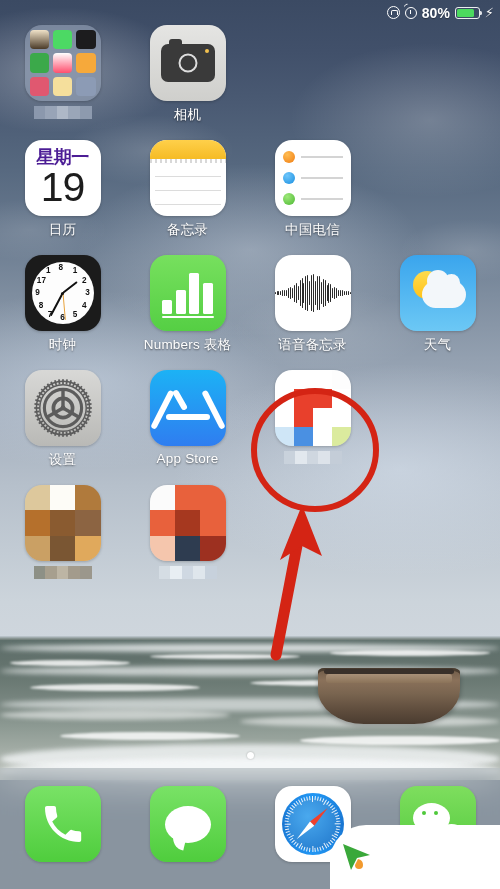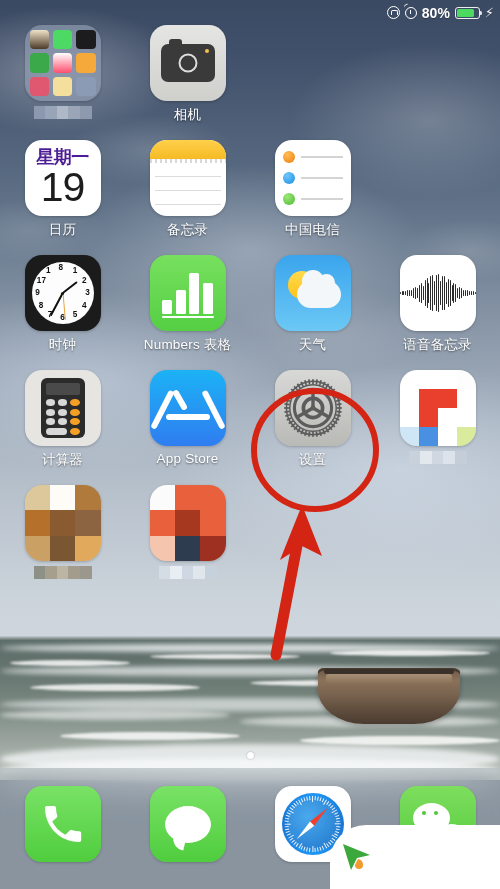--- a/index.html
+++ b/index.html
@@ -389,28 +389,20 @@
 
     <div class="cell">
       <div class="ic ic-num">
         <i style="height:14px"></i>
           <i style="height:24px"></i>
           <i style="height:41px"></i>
           <i style="height:31px"></i>
         <div class="numbase"></div>
       </div>
       <div class="lbl">Numbers 表格</div>
-    </div>
-
-    <div class="cell">
-      <div class="ic ic-wx">
-        <div class="sun"></div>
-          <div class="cloudA"></div>
-      </div>
-      <div class="lbl">天气</div>
     </div>
 
     <div class="cell">
       <div class="ic ic-voice" id="wave">
           <i style="height: 2.6px;"></i>
           <i style="height: 3.4px;"></i>
           <i style="height: 4px;"></i>
           <i style="height: 3.6px;"></i>
           <i style="height: 5.7px;"></i>
           <i style="height: 6.9px;"></i>
@@ -444,56 +436,31 @@
           <i style="height: 6.3px;"></i>
           <i style="height: 6.6px;"></i>
           <i style="height: 5.8px;"></i>
           <i style="height: 3.8px;"></i>
           <i style="height: 3.9px;"></i>
           <i style="height: 3.5px;"></i>
           <i style="height: 2.7px;"></i>
         </div>
       <div class="lbl">语音备忘录</div>
     </div>
+
+    <div class="cell">
+      <div class="ic ic-wx">
+        <div class="sun"></div>
+          <div class="cloudA"></div>
+      </div>
+      <div class="lbl">天气</div>
+    </div>
   </div>
 
   <div class="row">
-    <div class="cell">
-      <div class="ic ic-calc">
-        <div class="calc-body">
-          <div class="calc-scr"></div>
-          <div class="calc-keys">
-            <i></i>
-              <i></i>
-              <i class="o"></i>
-            <i></i>
-              <i></i>
-              <i class="o"></i>
-            <i></i>
-              <i></i>
-              <i class="o"></i>
-            <i class="w"></i>
-              <i class="o"></i>
-          </div>
-        </div>
-      </div>
-      <div class="lbl">计算器</div>
-    </div>
-
-    <div class="cell">
-      <div class="ic ic-as">
-        <div class="as-a">
-          <i style="left:4px;top:4px;width:6px;height:42px;transform:rotate(27deg);transform-origin:50% 0"></i>
-          <i style="right:4px;top:4px;width:6px;height:42px;transform:rotate(-27deg);transform-origin:50% 0"></i>
-          <i style="left:12px;top:2px;width:6px;height:22px;transform:rotate(-30deg)"></i>
-          <i style="left:1px;bottom:9px;width:44px;height:6px"></i>
-        </div>
-      </div>
-      <div class="lbl">App Store</div>
-    </div>
 
     <div class="cell">
       <div class="ic ic-set">
         <svg width="62" height="62" viewBox="0 0 100 100">
           <g fill="none" stroke="#5c5c5c" stroke-width="2.4">
             <circle cx="50" cy="50" r="43"></circle>
             <circle cx="50" cy="50" r="37.5"></circle>
           </g>
           <g id="teethG" fill="#5c5c5c">
               <rect x="48.6" y="3.5" width="2.8" height="8" transform="rotate(0 50 50)"></rect>
@@ -545,20 +512,32 @@
           <circle cx="50" cy="50" r="15.5" fill="none" stroke="#5c5c5c" stroke-width="6"></circle>
           <g stroke="#5c5c5c" stroke-width="5.5" stroke-linecap="butt">
             <line x1="50" y1="50" x2="50" y2="20"></line>
             <line x1="50" y1="50" x2="76" y2="65"></line>
             <line x1="50" y1="50" x2="24" y2="65"></line>
           </g>
           <circle cx="50" cy="50" r="4" fill="#5c5c5c"></circle>
         </svg>
       </div>
       <div class="lbl">设置</div>
+    </div>
+
+    <div class="cell">
+      <div class="ic ic-as">
+        <div class="as-a">
+          <i style="left:4px;top:4px;width:6px;height:42px;transform:rotate(27deg);transform-origin:50% 0"></i>
+          <i style="right:4px;top:4px;width:6px;height:42px;transform:rotate(-27deg);transform-origin:50% 0"></i>
+          <i style="left:12px;top:2px;width:6px;height:22px;transform:rotate(-30deg)"></i>
+          <i style="left:1px;bottom:9px;width:44px;height:6px"></i>
+        </div>
+      </div>
+      <div class="lbl">App Store</div>
     </div>
 
     <div class="cell">
       <div class="ic">
         <div class="px" style="grid-template-columns:repeat(4,1fr);grid-template-rows:repeat(4,1fr)">
           <i style="background:#fff"></i>
             <i style="background:#fff"></i>
             <i style="background:#fff"></i>
             <i style="background:#fdfdfd"></i>
           <i style="background:#fff"></i>

